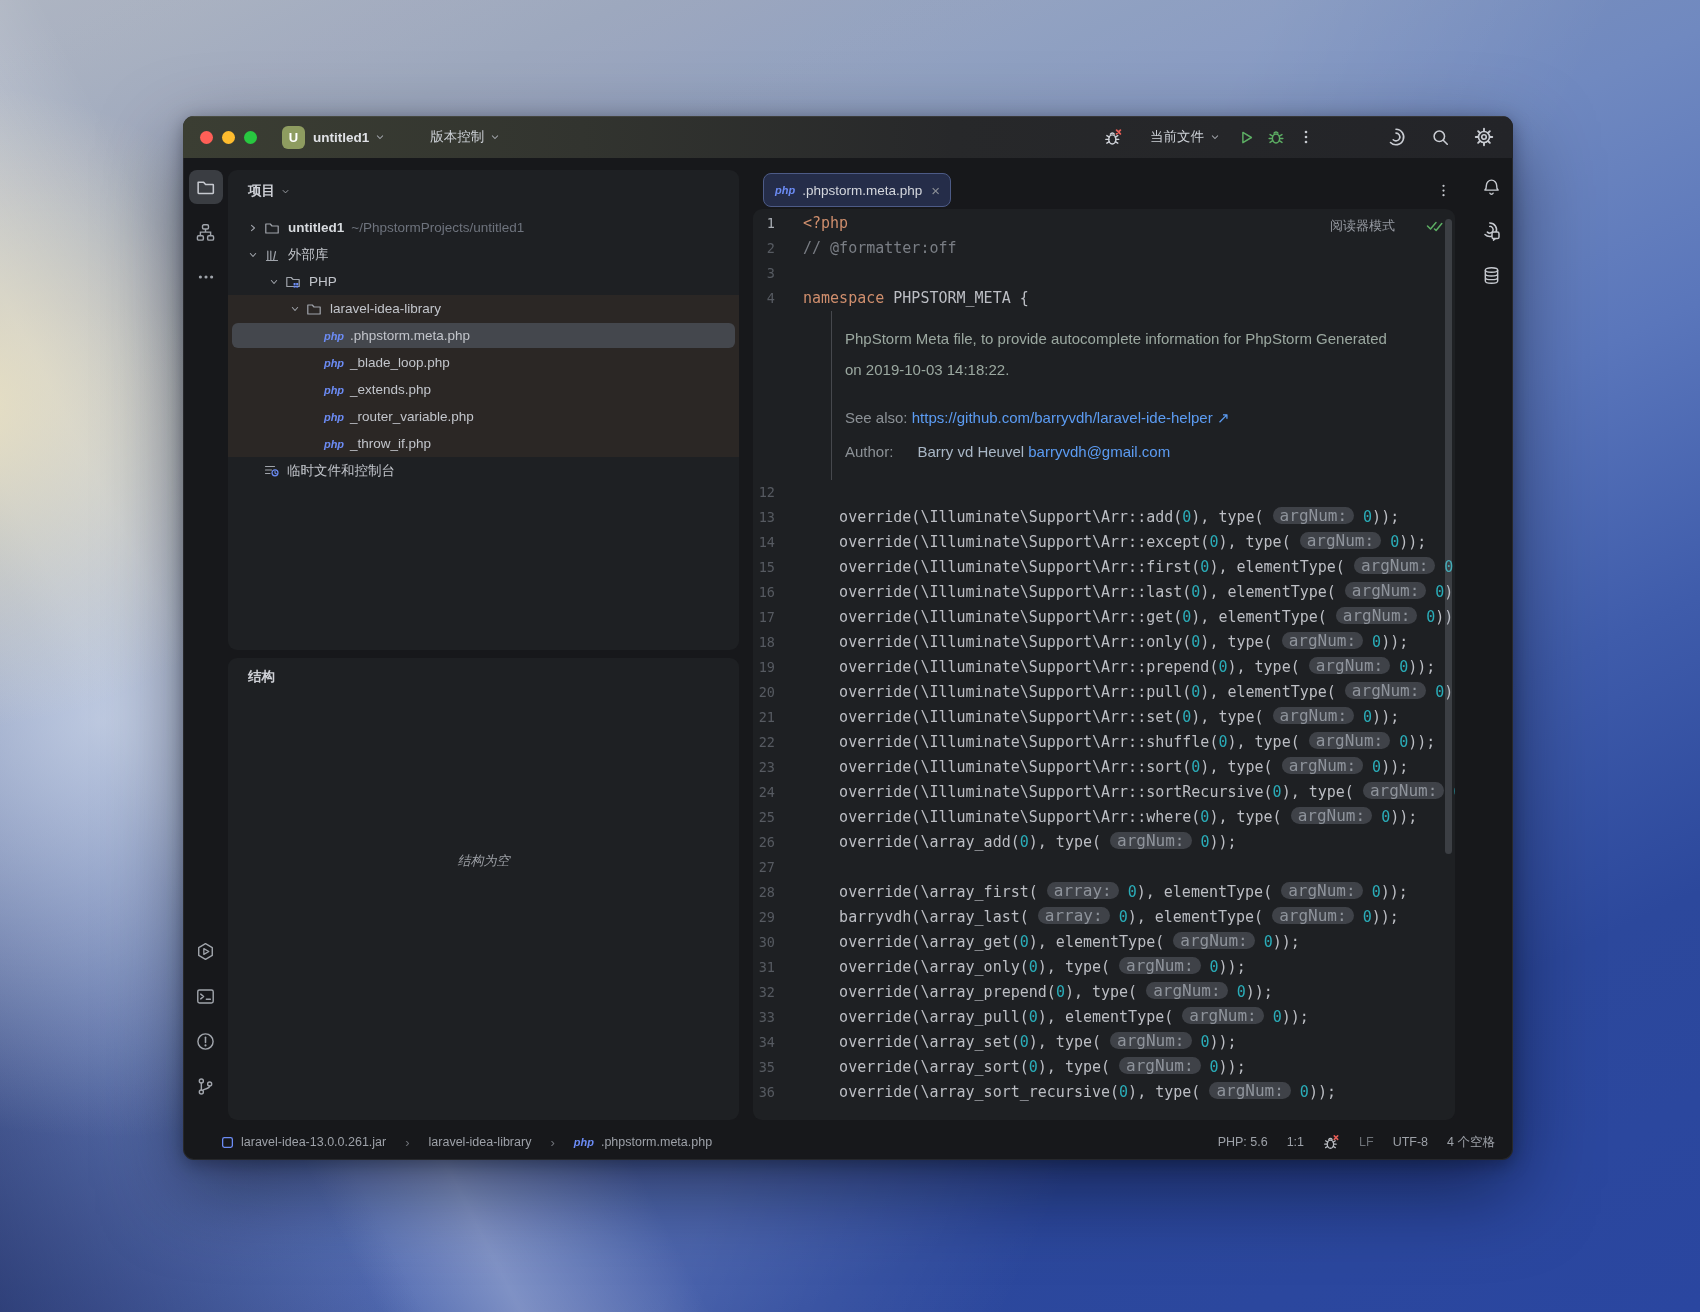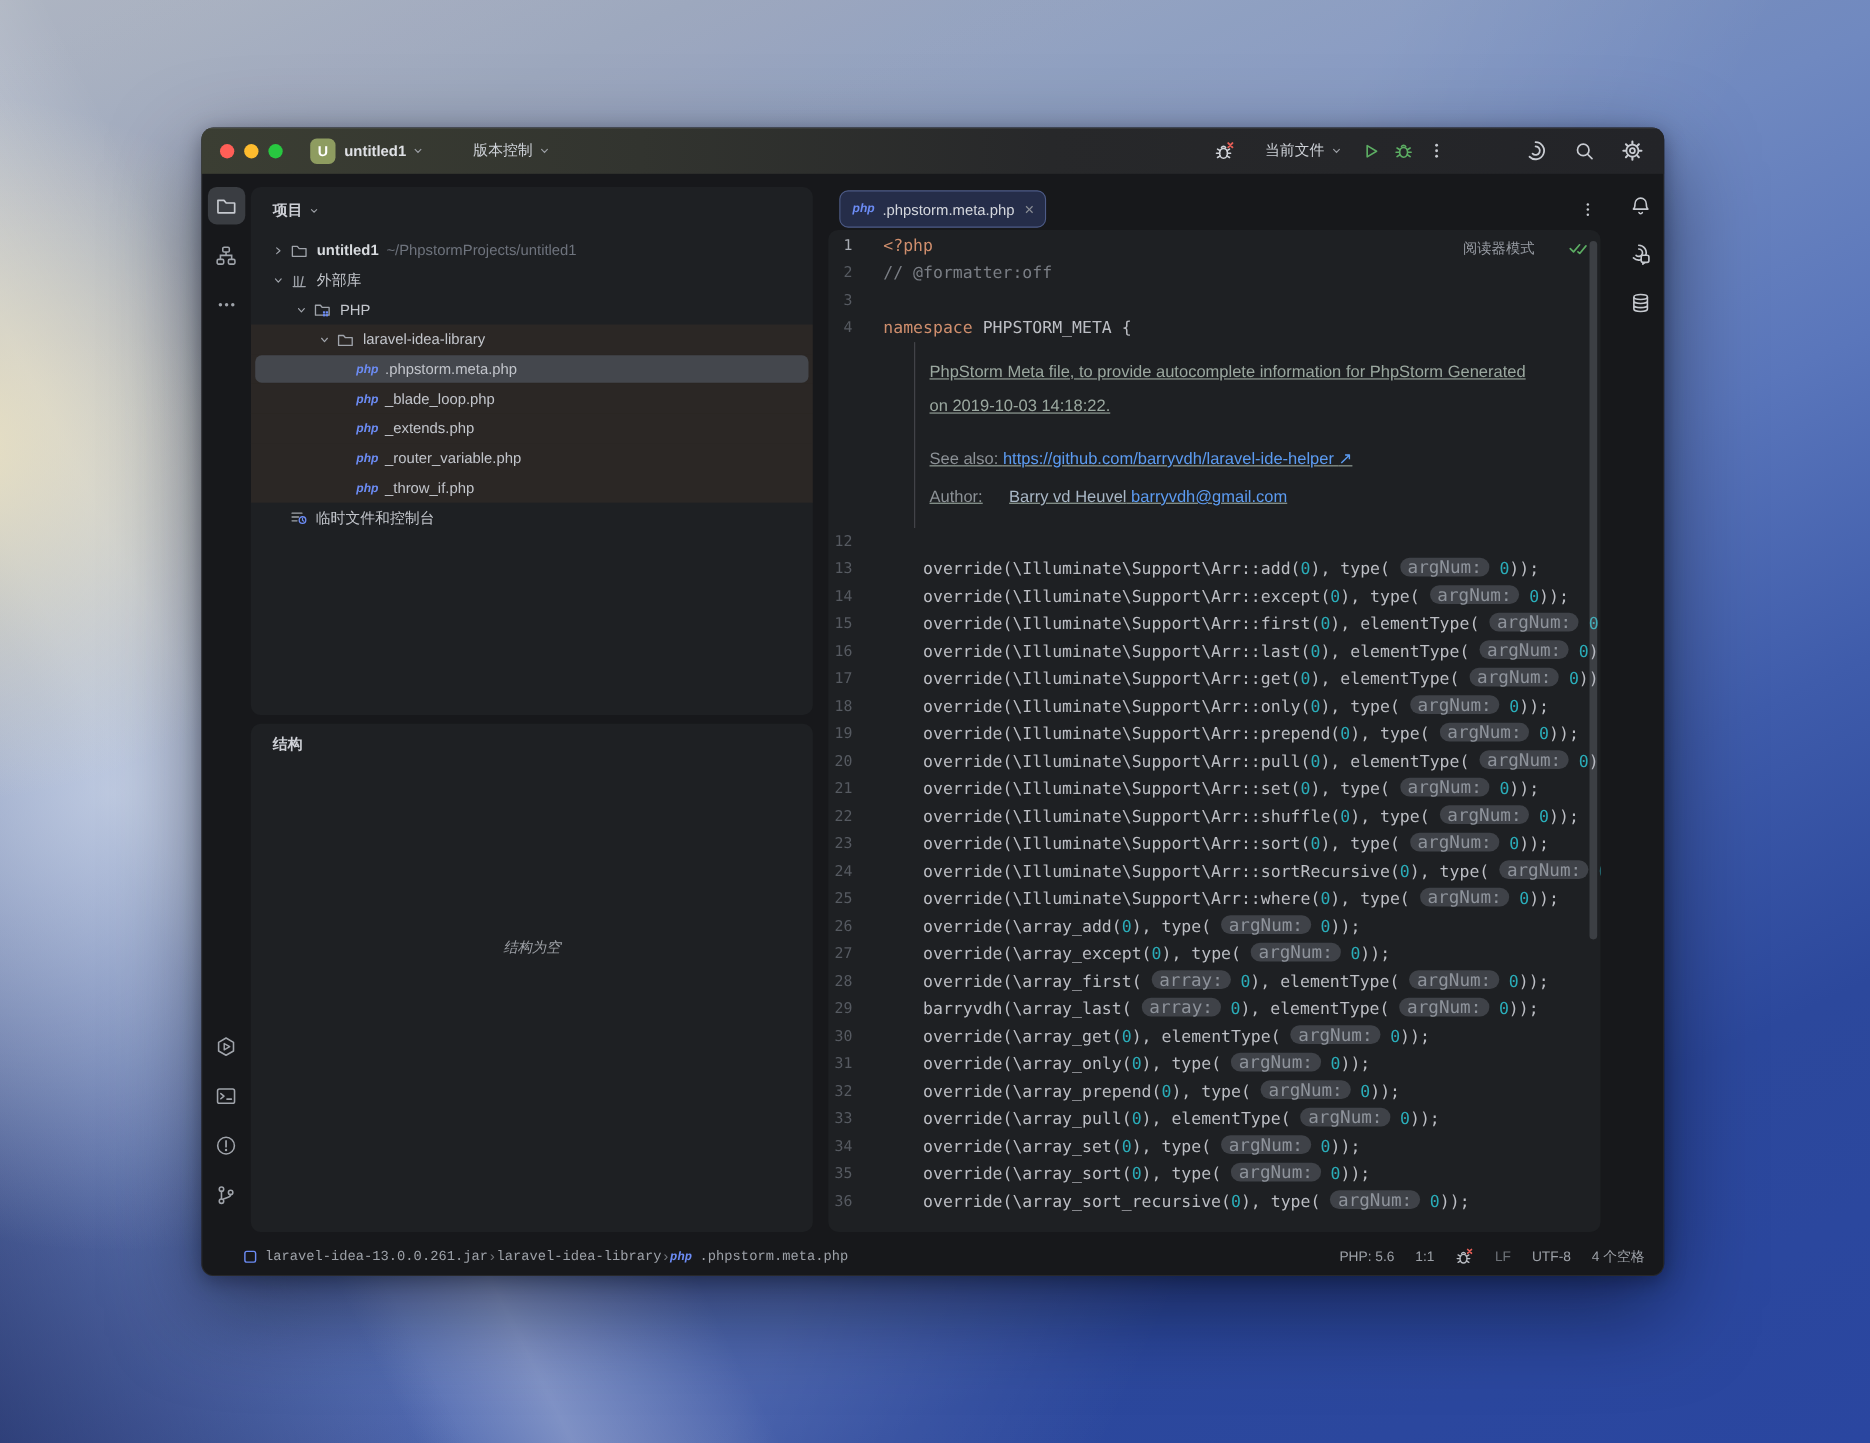--- a/index.html
+++ b/index.html
@@ -72,32 +72,32 @@
   .code-area{position:absolute;left:0;top:2px;right:0;font-family:"DejaVu Sans Mono",monospace;font-size:15px;}
   .code-row{height:25px;line-height:25px;white-space:pre;position:relative;}
   .gut{position:absolute;left:0;width:22px;text-align:right;color:#565a61;font-size:13.5px;}
   .gut.active{color:#a9adb4;}
   .cl{position:absolute;left:50px;}
   .sg-k{color:#cf8e6d;} .sg-p{color:#bcbec4;} .sg-n{color:#2aacb8;} .sg-c{color:#7a7e85;}
   .sg-h{display:inline-block;background:#3f4248;color:#8e939b;font-size:16px;line-height:17px;
     border-radius:9px;padding:0 7px;vertical-align:1px;font-family:"DejaVu Sans Mono",monospace;}
   .docblock{height:157px;margin-left:78px;border-left:1.5px solid #46484d;padding:12px 0 0 13px;
     font-family:"Liberation Sans",sans-serif;font-size:15px;color:#9ba8a0;}
-  .docblock .dline{line-height:31px;white-space:nowrap;text-decoration:underline;}
+  .docblock .dline{line-height:31px;white-space:nowrap;}
   .doc-gap{height:17px;}
   .doc-label{color:#8c9196;}
   .doc-link{color:#5c9cf3;}
   .doc-name{color:#a9b7c6;}
   .reader{position:absolute;top:8px;right:60px;color:#989ca4;font-size:13px;}
   .checks{position:absolute;top:9px;right:12px;}
   .vscroll{position:absolute;right:3px;top:10px;width:7px;height:635px;border-radius:4px;background:rgba(170,175,185,.22);}
   
   .statusbar{position:absolute;left:0;right:0;bottom:0;height:36px;display:flex;align-items:center;
     color:#9da1a8;font-size:12.5px;}
-  .crumbs{display:flex;margin-left:38px;gap:0;font-family:Liberation Mono, monospace;}
+  .crumbs{display:flex;margin-left:38px;gap:19px;}
   .crumb{display:flex;align-items:center;gap:7px;}
   .crumb-sep{color:#6f7278;font-size:13px;}
   .sb-right{margin-left:auto;display:flex;align-items:center;gap:19px;margin-right:18px;}
   .sb-item{display:flex;align-items:center;}
   .sb-dim{color:#6e7278;}
   svg{display:block;}
 </style>
 </head>
 <body>
 
@@ -405,21 +405,21 @@
         <div class="code-row"><span class="gut">17</span><span class="cl"><span class="sg-p">    override(\Illuminate\Support\Arr::get(</span><span class="sg-n">0</span><span class="sg-p">), elementType( </span><span class="sg-h">argNum:</span><span class="sg-p"> </span><span class="sg-n">0</span><span class="sg-p">));</span></span></div>
         <div class="code-row"><span class="gut">18</span><span class="cl"><span class="sg-p">    override(\Illuminate\Support\Arr::only(</span><span class="sg-n">0</span><span class="sg-p">), type( </span><span class="sg-h">argNum:</span><span class="sg-p"> </span><span class="sg-n">0</span><span class="sg-p">));</span></span></div>
         <div class="code-row"><span class="gut">19</span><span class="cl"><span class="sg-p">    override(\Illuminate\Support\Arr::prepend(</span><span class="sg-n">0</span><span class="sg-p">), type( </span><span class="sg-h">argNum:</span><span class="sg-p"> </span><span class="sg-n">0</span><span class="sg-p">));</span></span></div>
         <div class="code-row"><span class="gut">20</span><span class="cl"><span class="sg-p">    override(\Illuminate\Support\Arr::pull(</span><span class="sg-n">0</span><span class="sg-p">), elementType( </span><span class="sg-h">argNum:</span><span class="sg-p"> </span><span class="sg-n">0</span><span class="sg-p">));</span></span></div>
         <div class="code-row"><span class="gut">21</span><span class="cl"><span class="sg-p">    override(\Illuminate\Support\Arr::set(</span><span class="sg-n">0</span><span class="sg-p">), type( </span><span class="sg-h">argNum:</span><span class="sg-p"> </span><span class="sg-n">0</span><span class="sg-p">));</span></span></div>
         <div class="code-row"><span class="gut">22</span><span class="cl"><span class="sg-p">    override(\Illuminate\Support\Arr::shuffle(</span><span class="sg-n">0</span><span class="sg-p">), type( </span><span class="sg-h">argNum:</span><span class="sg-p"> </span><span class="sg-n">0</span><span class="sg-p">));</span></span></div>
         <div class="code-row"><span class="gut">23</span><span class="cl"><span class="sg-p">    override(\Illuminate\Support\Arr::sort(</span><span class="sg-n">0</span><span class="sg-p">), type( </span><span class="sg-h">argNum:</span><span class="sg-p"> </span><span class="sg-n">0</span><span class="sg-p">));</span></span></div>
         <div class="code-row"><span class="gut">24</span><span class="cl"><span class="sg-p">    override(\Illuminate\Support\Arr::sortRecursive(</span><span class="sg-n">0</span><span class="sg-p">), type( </span><span class="sg-h">argNum:</span><span class="sg-p"> </span><span class="sg-n">0</span><span class="sg-p">));</span></span></div>
         <div class="code-row"><span class="gut">25</span><span class="cl"><span class="sg-p">    override(\Illuminate\Support\Arr::where(</span><span class="sg-n">0</span><span class="sg-p">), type( </span><span class="sg-h">argNum:</span><span class="sg-p"> </span><span class="sg-n">0</span><span class="sg-p">));</span></span></div>
         <div class="code-row"><span class="gut">26</span><span class="cl"><span class="sg-p">    override(\array_add(</span><span class="sg-n">0</span><span class="sg-p">), type( </span><span class="sg-h">argNum:</span><span class="sg-p"> </span><span class="sg-n">0</span><span class="sg-p">));</span></span></div>
-        <div class="code-row"><span class="gut">27</span><span class="cl"><span class="sg-p">    override(\array_except(</span><span class="sg-n">0</span><span class="sg-p">), type( </span><span class="sg-h">argNum:</span><span class="sg-p"> </span><span class="sg-n">0</span><span class="sg-p">));</span></span></div>
+        <div class="code-row"><span class="gut">27</span></div>
         <div class="code-row"><span class="gut">28</span><span class="cl"><span class="sg-p">    override(\array_first( </span><span class="sg-h">array:</span><span class="sg-p"> </span><span class="sg-n">0</span><span class="sg-p">), elementType( </span><span class="sg-h">argNum:</span><span class="sg-p"> </span><span class="sg-n">0</span><span class="sg-p">));</span></span></div>
         <div class="code-row"><span class="gut">29</span><span class="cl"><span class="sg-p">    barryvdh(\array_last( </span><span class="sg-h">array:</span><span class="sg-p"> </span><span class="sg-n">0</span><span class="sg-p">), elementType( </span><span class="sg-h">argNum:</span><span class="sg-p"> </span><span class="sg-n">0</span><span class="sg-p">));</span></span></div>
         <div class="code-row"><span class="gut">30</span><span class="cl"><span class="sg-p">    override(\array_get(</span><span class="sg-n">0</span><span class="sg-p">), elementType( </span><span class="sg-h">argNum:</span><span class="sg-p"> </span><span class="sg-n">0</span><span class="sg-p">));</span></span></div>
         <div class="code-row"><span class="gut">31</span><span class="cl"><span class="sg-p">    override(\array_only(</span><span class="sg-n">0</span><span class="sg-p">), type( </span><span class="sg-h">argNum:</span><span class="sg-p"> </span><span class="sg-n">0</span><span class="sg-p">));</span></span></div>
         <div class="code-row"><span class="gut">32</span><span class="cl"><span class="sg-p">    override(\array_prepend(</span><span class="sg-n">0</span><span class="sg-p">), type( </span><span class="sg-h">argNum:</span><span class="sg-p"> </span><span class="sg-n">0</span><span class="sg-p">));</span></span></div>
         <div class="code-row"><span class="gut">33</span><span class="cl"><span class="sg-p">    override(\array_pull(</span><span class="sg-n">0</span><span class="sg-p">), elementType( </span><span class="sg-h">argNum:</span><span class="sg-p"> </span><span class="sg-n">0</span><span class="sg-p">));</span></span></div>
         <div class="code-row"><span class="gut">34</span><span class="cl"><span class="sg-p">    override(\array_set(</span><span class="sg-n">0</span><span class="sg-p">), type( </span><span class="sg-h">argNum:</span><span class="sg-p"> </span><span class="sg-n">0</span><span class="sg-p">));</span></span></div>
         <div class="code-row"><span class="gut">35</span><span class="cl"><span class="sg-p">    override(\array_sort(</span><span class="sg-n">0</span><span class="sg-p">), type( </span><span class="sg-h">argNum:</span><span class="sg-p"> </span><span class="sg-n">0</span><span class="sg-p">));</span></span></div>
         <div class="code-row"><span class="gut">36</span><span class="cl"><span class="sg-p">    override(\array_sort_recursive(</span><span class="sg-n">0</span><span class="sg-p">), type( </span><span class="sg-h">argNum:</span><span class="sg-p"> </span><span class="sg-n">0</span><span class="sg-p">));</span></span></div>
       </div>

